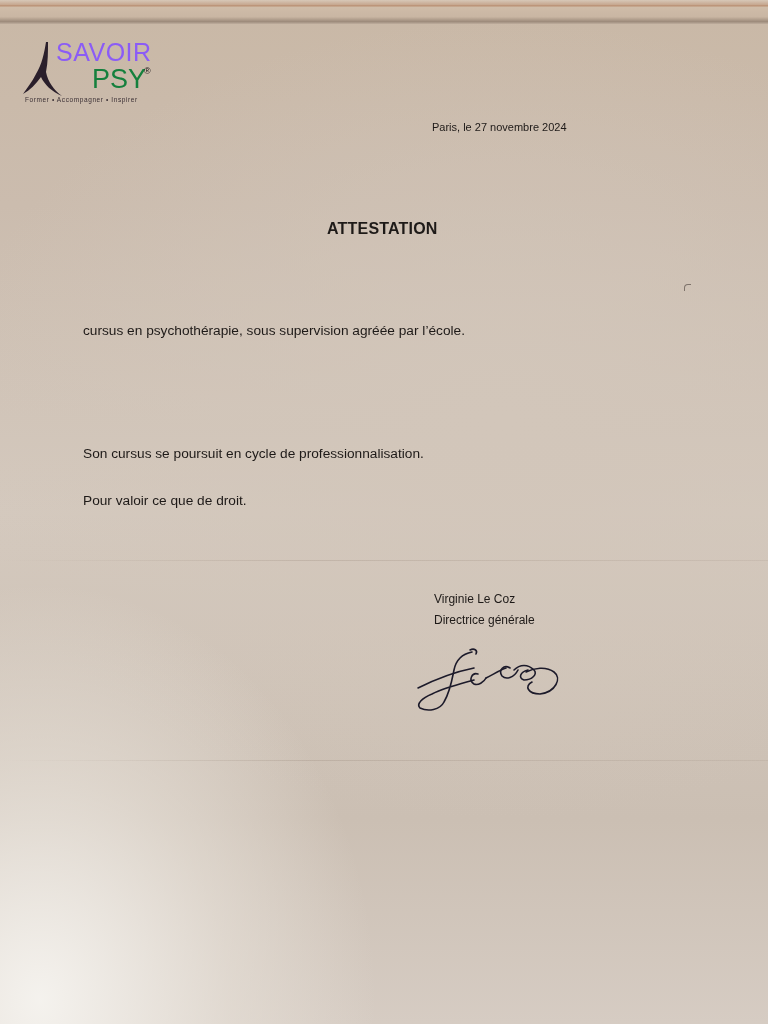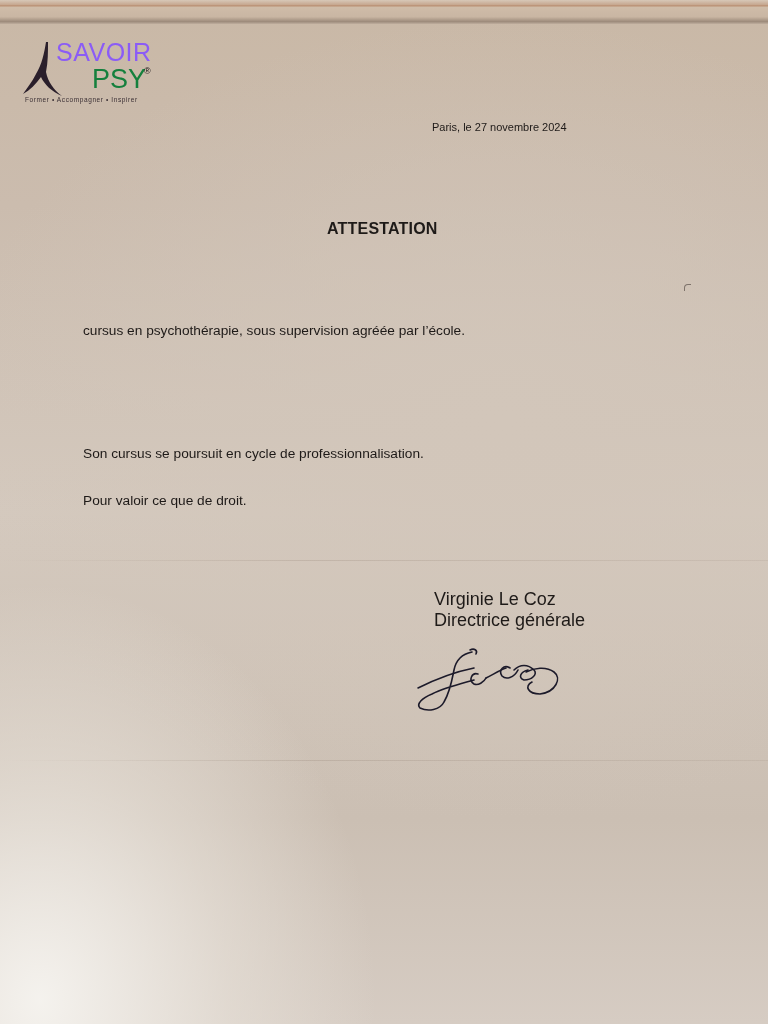--- a/index.html
+++ b/index.html
@@ -81,21 +81,21 @@
       font-size: 13.7px;
       line-height: 19.5px;
       white-space: nowrap;
     }
     .p1 { top: 321px; }
     .p2 { top: 444px; text-align: right; }
     .p3 { top: 484px; margin-top: 7px; }
     .sig-block {
       position: absolute;
       left: 434px; top: 589px;
-      font-size: 18px;
+      font-size: 12px;
       line-height: 21px;
       white-space: nowrap;
     }
     .signature {
       position: absolute;
       left: 414px; top: 640px;
       width: 160px; height: 80px;
     }
     .crease {
       position: absolute;

